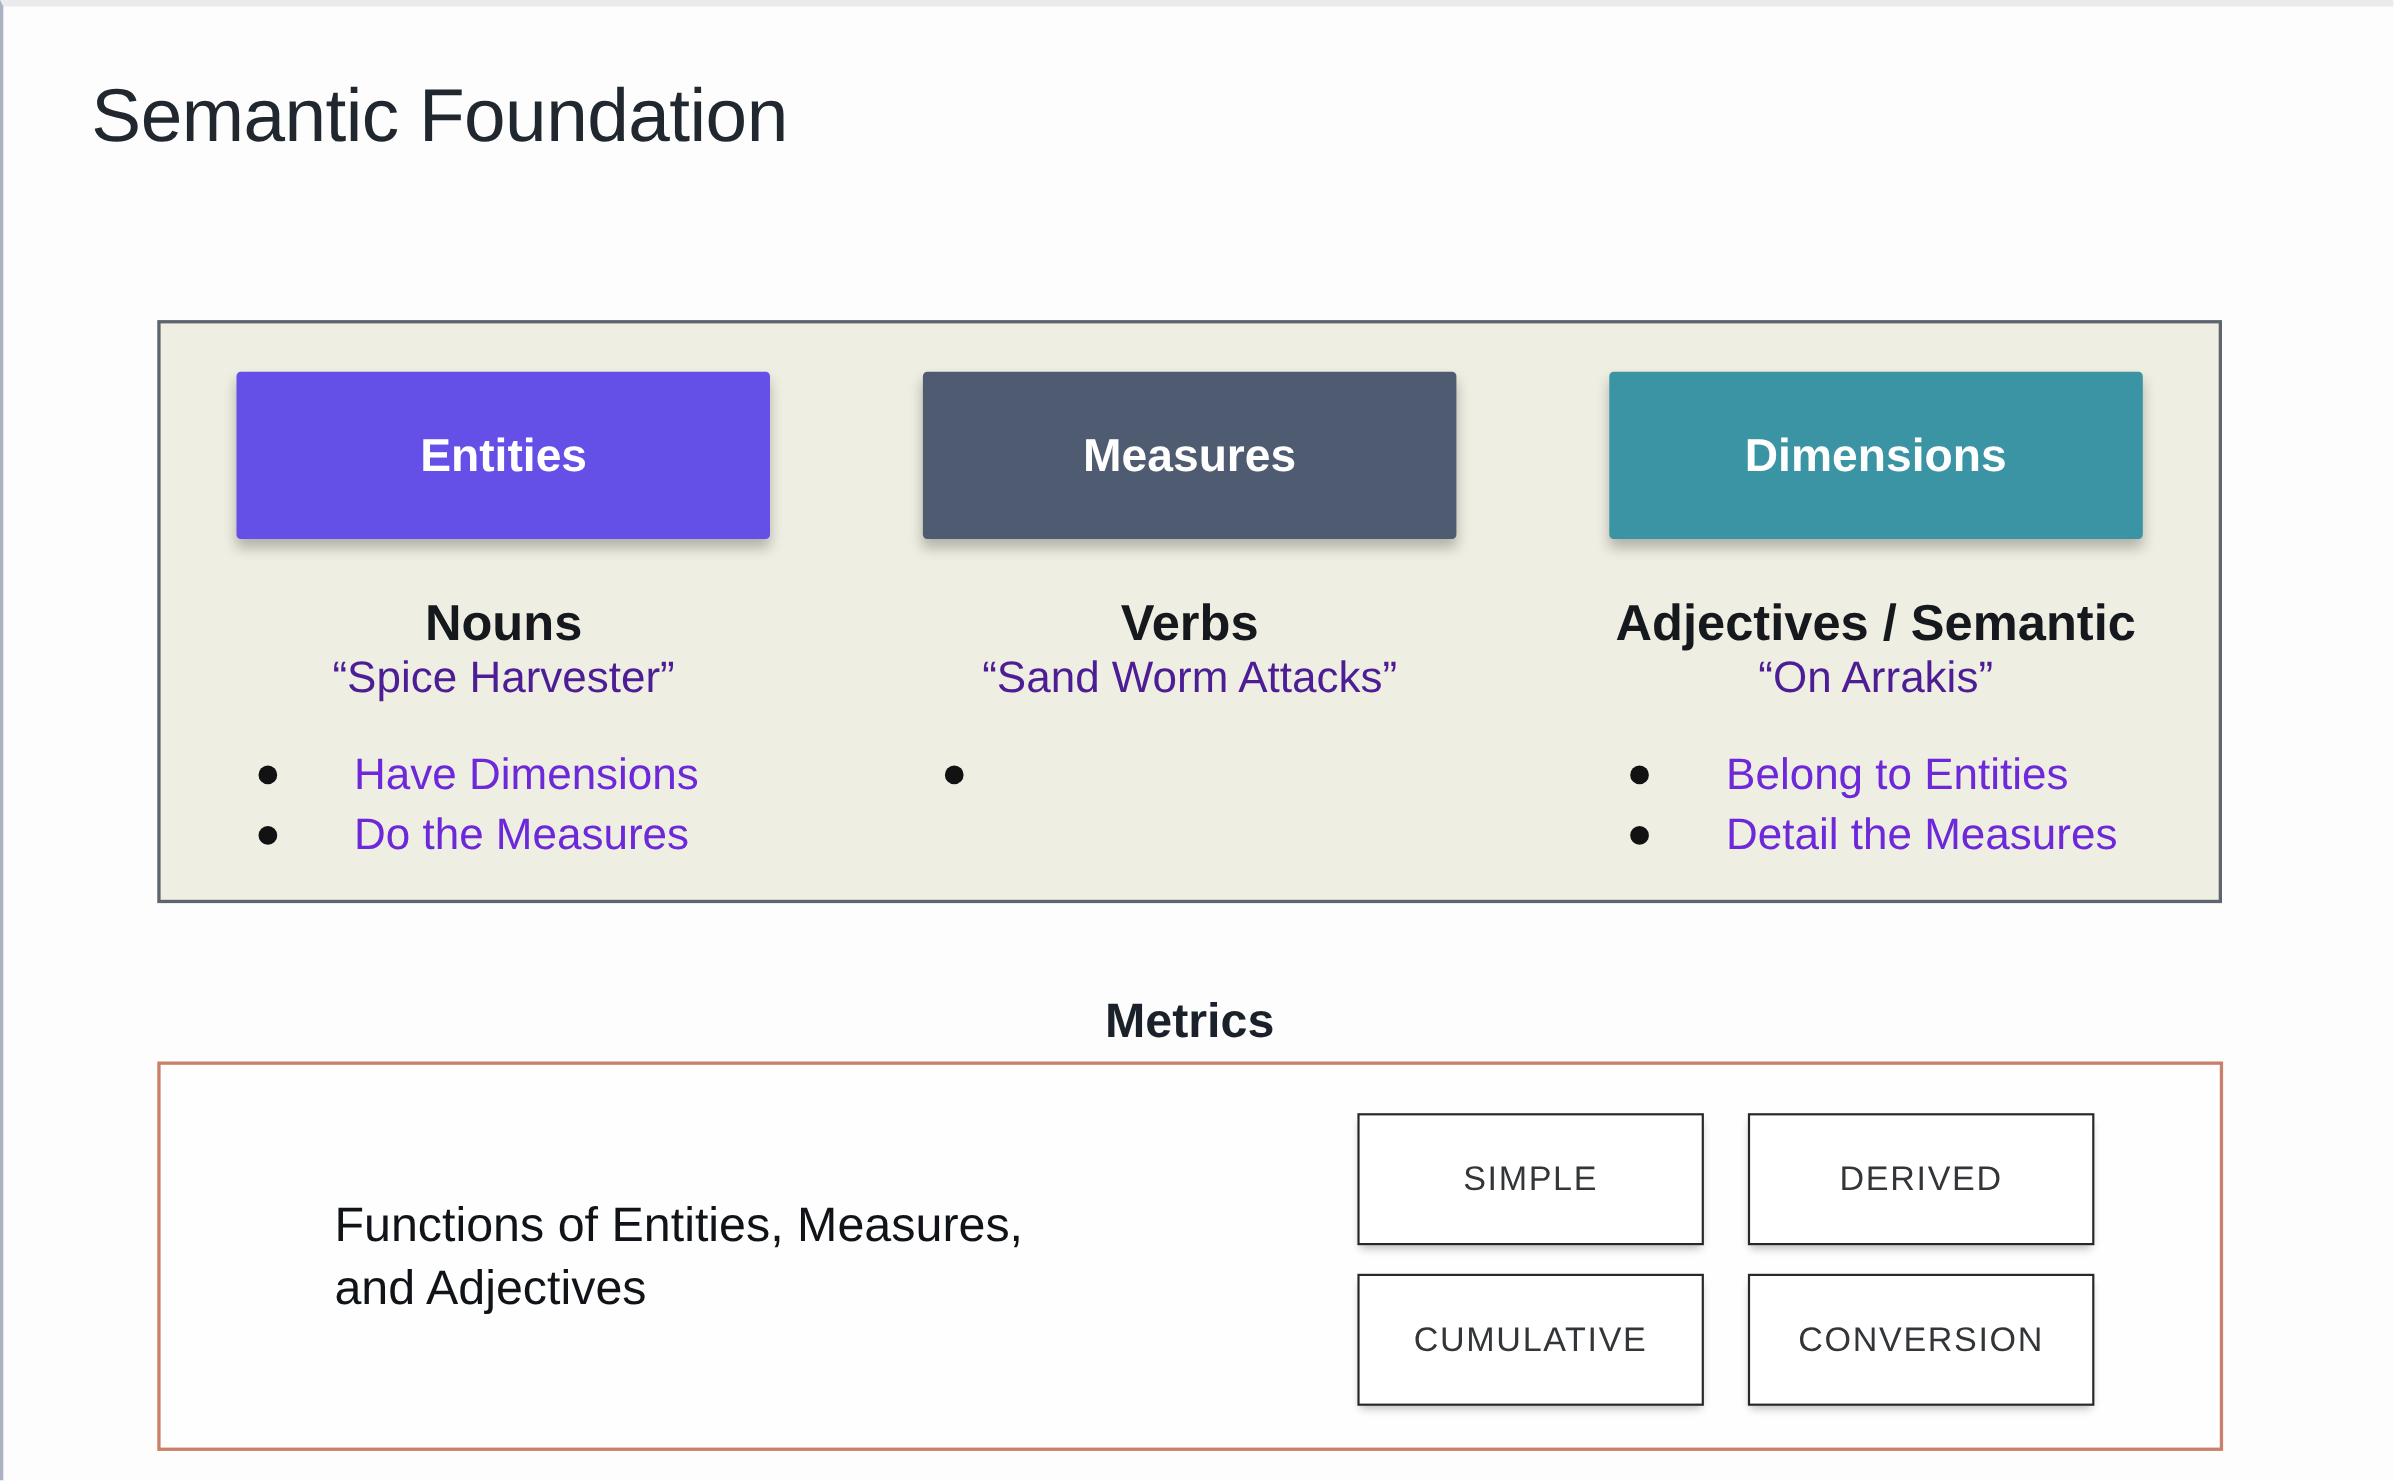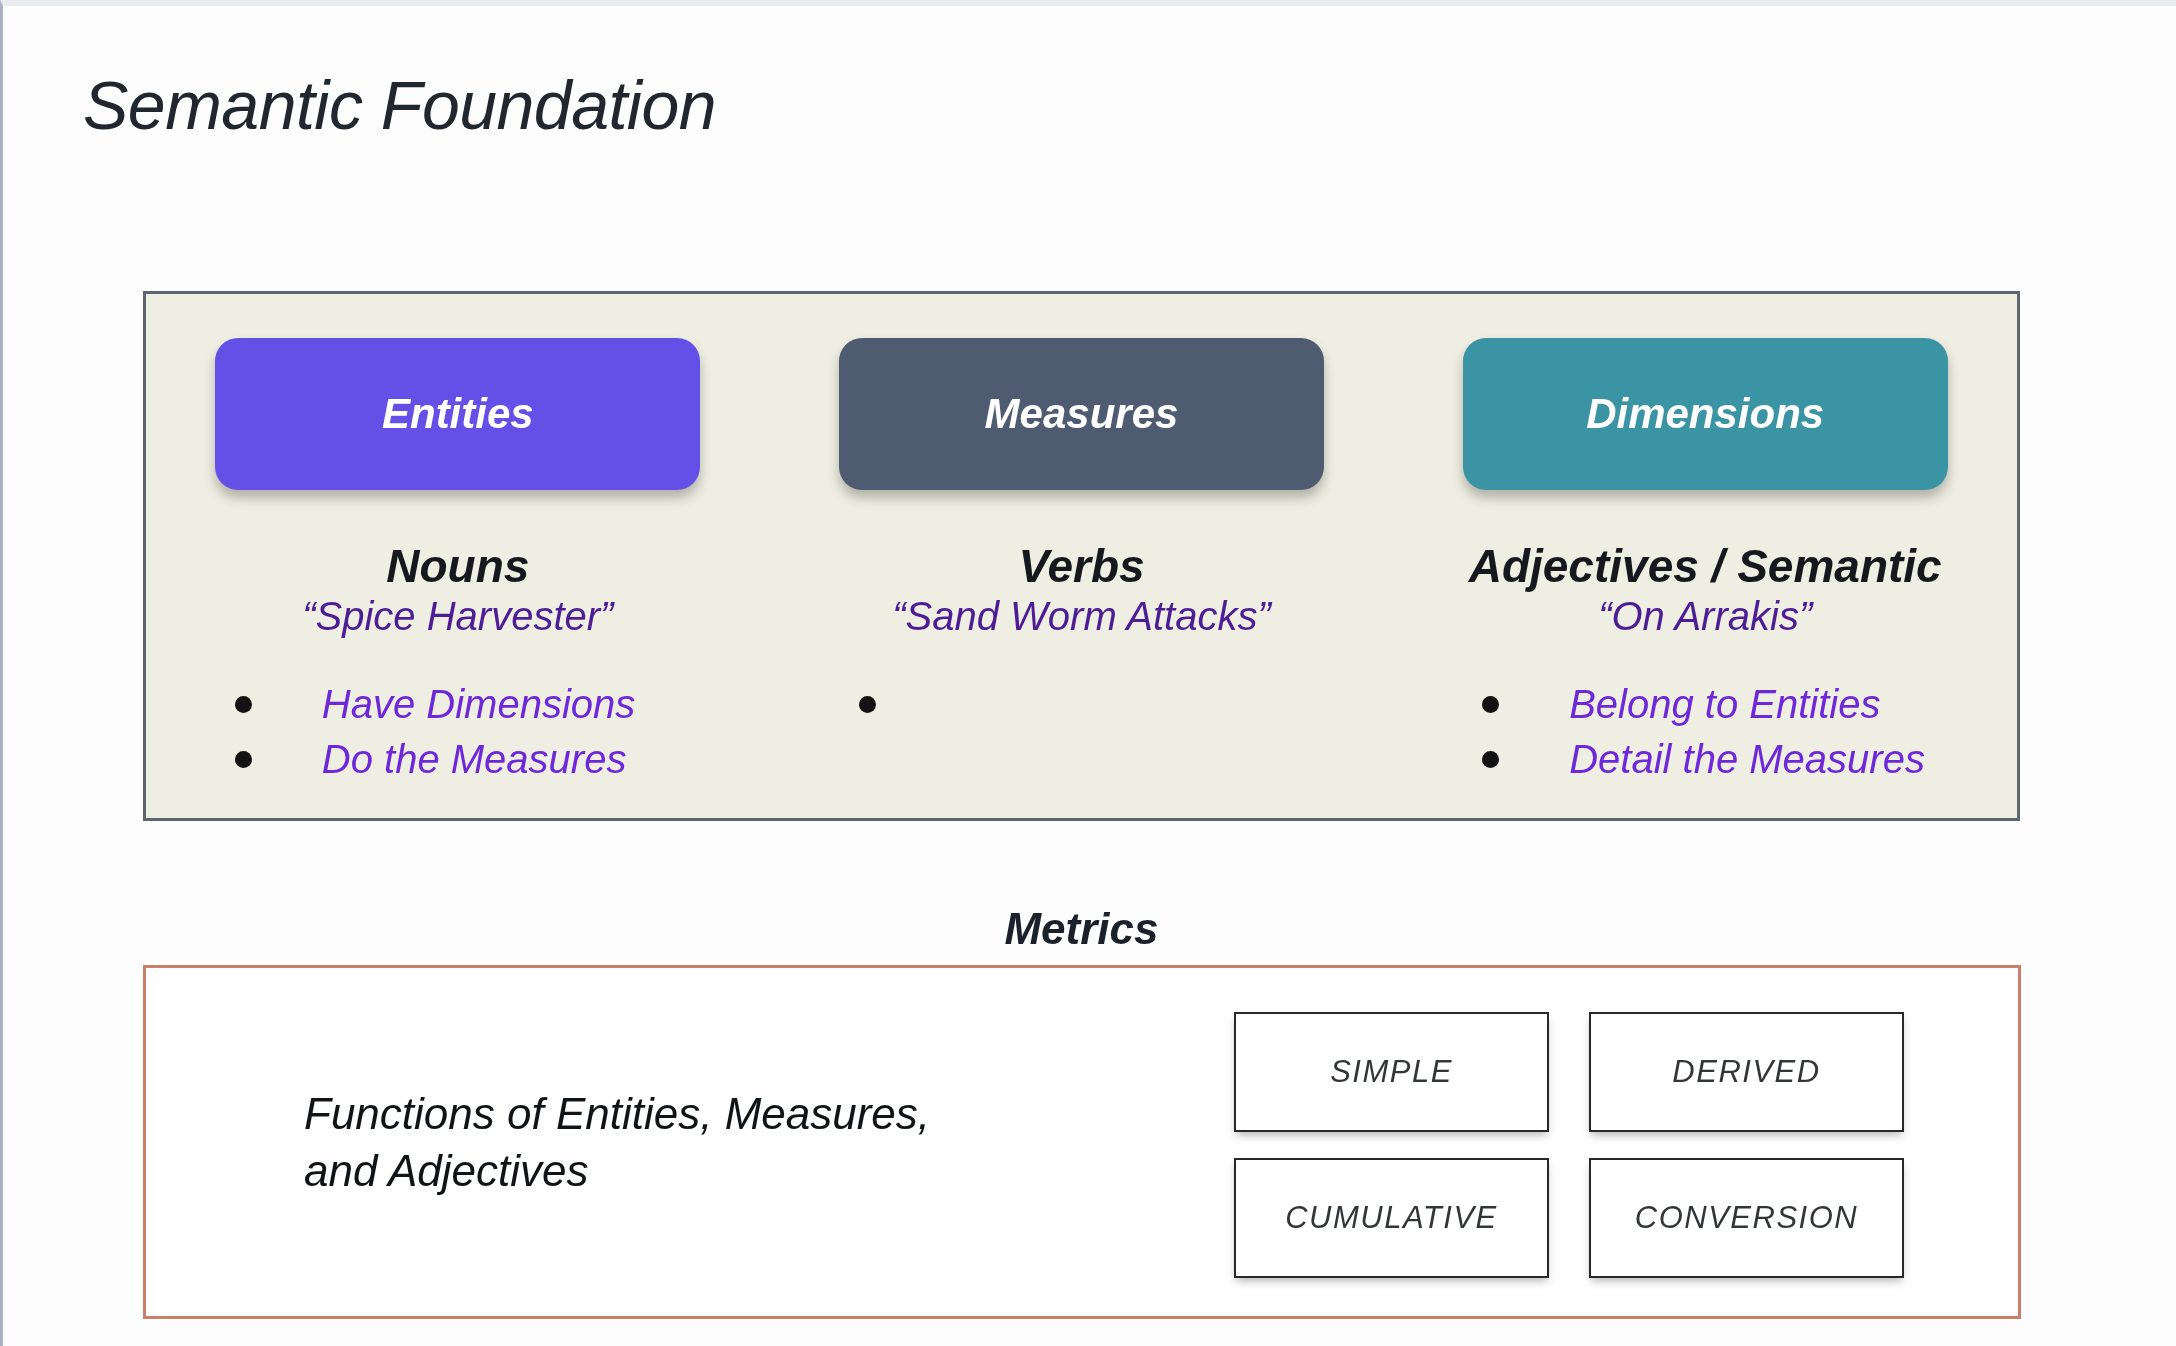--- a/index.html
+++ b/index.html
@@ -5,21 +5,20 @@
   html,body{margin:0;padding:0;background:#ffffff;}
   .slide{
     position:relative;
     width:2176px;height:1346px;
     background:#fcfdfc;
     border-left:3px solid #a9b1c2;
     border-top:6px solid #e9ebec;
     box-sizing:border-box;
     font-family:"Liberation Sans", sans-serif;
     overflow:hidden;
-    font-style:italic;
   }
   .slide-title{
     position:absolute;left:80px;top:60px;
     font-size:68px;font-weight:400;color:#21272e;
     letter-spacing:-0.5px;margin:0;
   }
   .section-label{
     position:absolute;left:140px;width:1877px;
     text-align:center;
     font-size:44px;font-weight:700;color:#1a212a;
@@ -32,21 +31,21 @@
     background:#efeee2;
     border:3px solid #5d6570;
     box-sizing:border-box;
     display:flex;
   }
   .model-col{
     flex:1;display:flex;flex-direction:column;align-items:center;
     padding-top:44px;box-sizing:border-box;
   }
   .pill{
-    width:485px;height:152px;border-radius:23px;
+    width:485px;height:152px;border-radius:4px;
     display:flex;align-items:center;justify-content:center;
     color:#ffffff;font-size:42px;font-weight:700;
     box-shadow:0 8px 12px rgba(0,0,0,0.25);
   }
   .col-heading{
     margin-top:52px;font-size:46px;font-weight:700;color:#15181c;
     line-height:1.05;
   }
   .col-quote{
     margin-top:4px;font-size:40px;color:#4c1d95;text-align:center;

